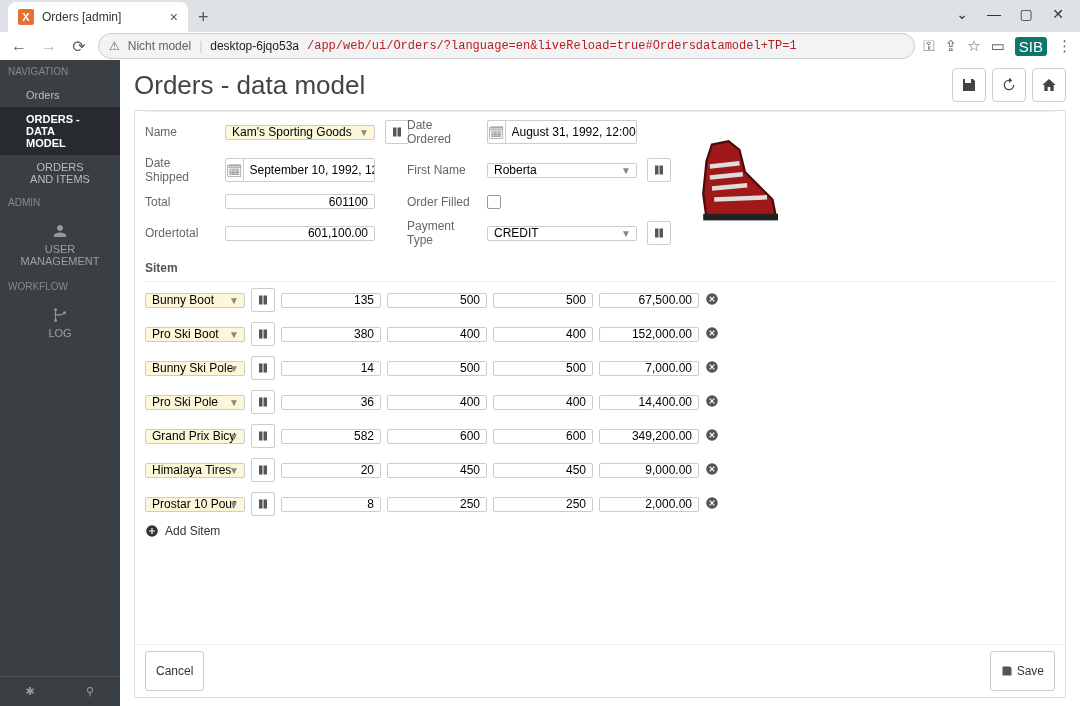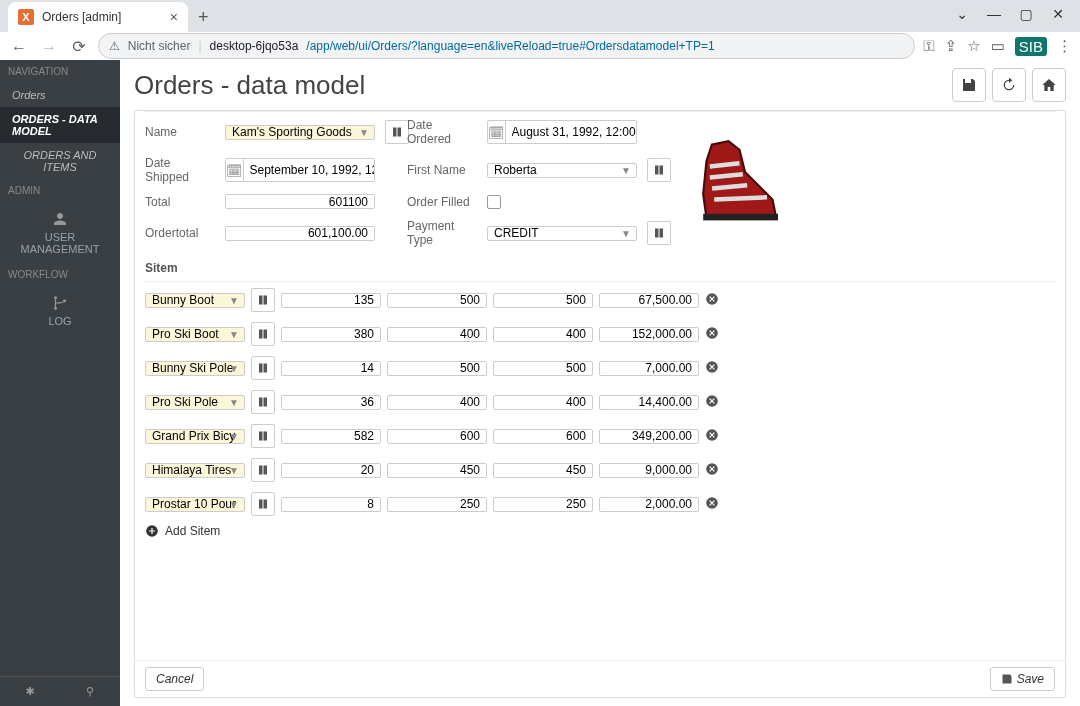--- a/index.html
+++ b/index.html
@@ -12,30 +12,30 @@
 .tab .favicon { width: 16px; height: 16px; background: #e47131; border-radius: 2px; margin-right: 8px; display: flex; align-items: center; justify-content: center; color: #fff; font-weight: bold; font-size: 11px; }
 .tab .close { margin-left: auto; font-size: 14px; color: #555; cursor: pointer; }
 .new-tab { margin-left: 10px; font-size: 18px; color: #555; cursor: pointer; padding-bottom: 4px; }
 .window-controls { position: absolute; right: 8px; top: 4px; display: flex; gap: 4px; align-items: center; }
 .window-controls span { width: 28px; height: 20px; display: flex; align-items: center; justify-content: center; font-size: 14px; color: #333; cursor: pointer; }
 .addr-bar { display: flex; align-items: center; height: 28px; padding: 2px 8px; gap: 8px; background: #fff; }
 .nav-btn { width: 22px; text-align: center; color: #5f6368; font-size: 16px; cursor: pointer; }
 .nav-btn.disabled { color: #bbb; }
 .url-box { flex: 1; display: flex; align-items: center; height: 26px; border: 1px solid #ccc; border-radius: 14px; background: #f1f3f4; padding: 0 10px; font-size: 12px; color: #5f6368; gap: 8px; }
 .url-host { color: #202124; }
-.url-path { color: #0369a1; }
+.url-path { color: #b91c1c; font-family: Liberation Mono, monospace; }
 .right-icons { display: flex; gap: 10px; align-items: center; color: #5f6368; }
 .right-icons span { cursor: pointer; font-size: 15px; }
 .ext-badge { background: #0f766e; color: #fff; font-size: 9px; padding: 1px 4px; border-radius: 3px; }
 
 
 .app { display: flex; height: 646px; }
 .sidebar { width: 120px; background: #3a3f44; color: #9aa0a6; display: flex; flex-direction: column; font-size: 11px; }
 .sidebar .section-hdr { padding: 6px 8px; color: #888; font-size: 10px; text-transform: uppercase; }
-.sidebar .item { padding: 6px 12px; color: #bbb; font-size: 11px; cursor: pointer; font-style: italic; }
+.sidebar .item { padding: 6px 26px; color: #bbb; font-size: 11px; cursor: pointer; }
 .sidebar .item.active { background: #272b2f; color: #fff; font-weight: bold; }
 .sidebar .icon-item { display: flex; flex-direction: column; align-items: center; padding: 8px 4px; gap: 3px; cursor: pointer; text-align: center; }
 .sidebar .icon-item svg { width: 18px; height: 18px; fill: #999; }
 .sidebar-footer { margin-top: auto; display: flex; border-top: 1px solid #555;}
 .sidebar-footer .fbtn { flex: 1; text-align: center; padding: 8px 0; cursor: pointer; color: #999; }
 
 
 .main { flex: 1; background: #fff; display: flex; flex-direction: column; padding: 8px 14px; overflow: hidden; }
 .page-header { display: flex; align-items: center; margin-bottom: 8px; }
 .page-title { font-size: 26px; font-weight: 300; color: #444; flex: 1; }
@@ -69,21 +69,21 @@
 .sitem-row .col-name { width: 100px; }
 .sitem-row .col-num { width: 100px; }
 .sitem-row .col-num input { text-align: right; }
 .row-del { width: 16px; height: 16px; cursor: pointer; color: #555; }
 .row-del svg { width: 14px; height: 14px; fill: #555; }
 
 .add-row { padding: 8px 10px; display: flex; align-items: center; gap: 6px; color: #333; cursor: pointer; font-size: 12px; }
 .add-row svg { width: 14px; height: 14px; fill: #333; }
 
 .footer-bar { border-top: 1px solid #eee; padding: 6px 10px; display: flex; align-items: center; margin-top: auto;}
-.btn { border: 1px solid #ccc; padding: 4px 10px; border-radius: 3px; background: #fff; cursor: pointer; font-size: 12px; display: flex; align-items: center; gap: 4px; font-style: italic; }
+.btn { border: 1px solid #ccc; padding: 12px 10px; border-radius: 3px; background: #fff; cursor: pointer; font-size: 12px; display: flex; align-items: center; gap: 4px; }
 .btn.save { margin-left: auto; }
 .btn svg { width: 12px; height: 12px; fill: #555; }
 </style>
 </head>
 <body>
 
 <div class="browser-chrome">
   <div class="window-controls">
     <span>⌄</span>
     <span>—</span>
@@ -97,21 +97,21 @@
       <span class="close">×</span>
     </div>
     <span class="new-tab">+</span>
   </div>
   <div class="addr-bar">
     <span class="nav-btn">←</span>
     <span class="nav-btn disabled">→</span>
     <span class="nav-btn">⟳</span>
     <div class="url-box">
       <span>⚠</span>
-      <span>Nicht sicher</span>
+      <span>Nicht model</span>
       <span style="color:#ccc">|</span>
       <span class="url-host">desktop-6jqo53a</span>
         <span class="url-path">/app/web/ui/Orders/?language=en&amp;liveReload=true#Ordersdatamodel+TP=1</span>
     </div>
     <div class="right-icons">
       <span>⚿</span>
       <span>⇪</span>
       <span>☆</span>
       <span>▭</span>
       <span class="ext-badge">SIB</span>

